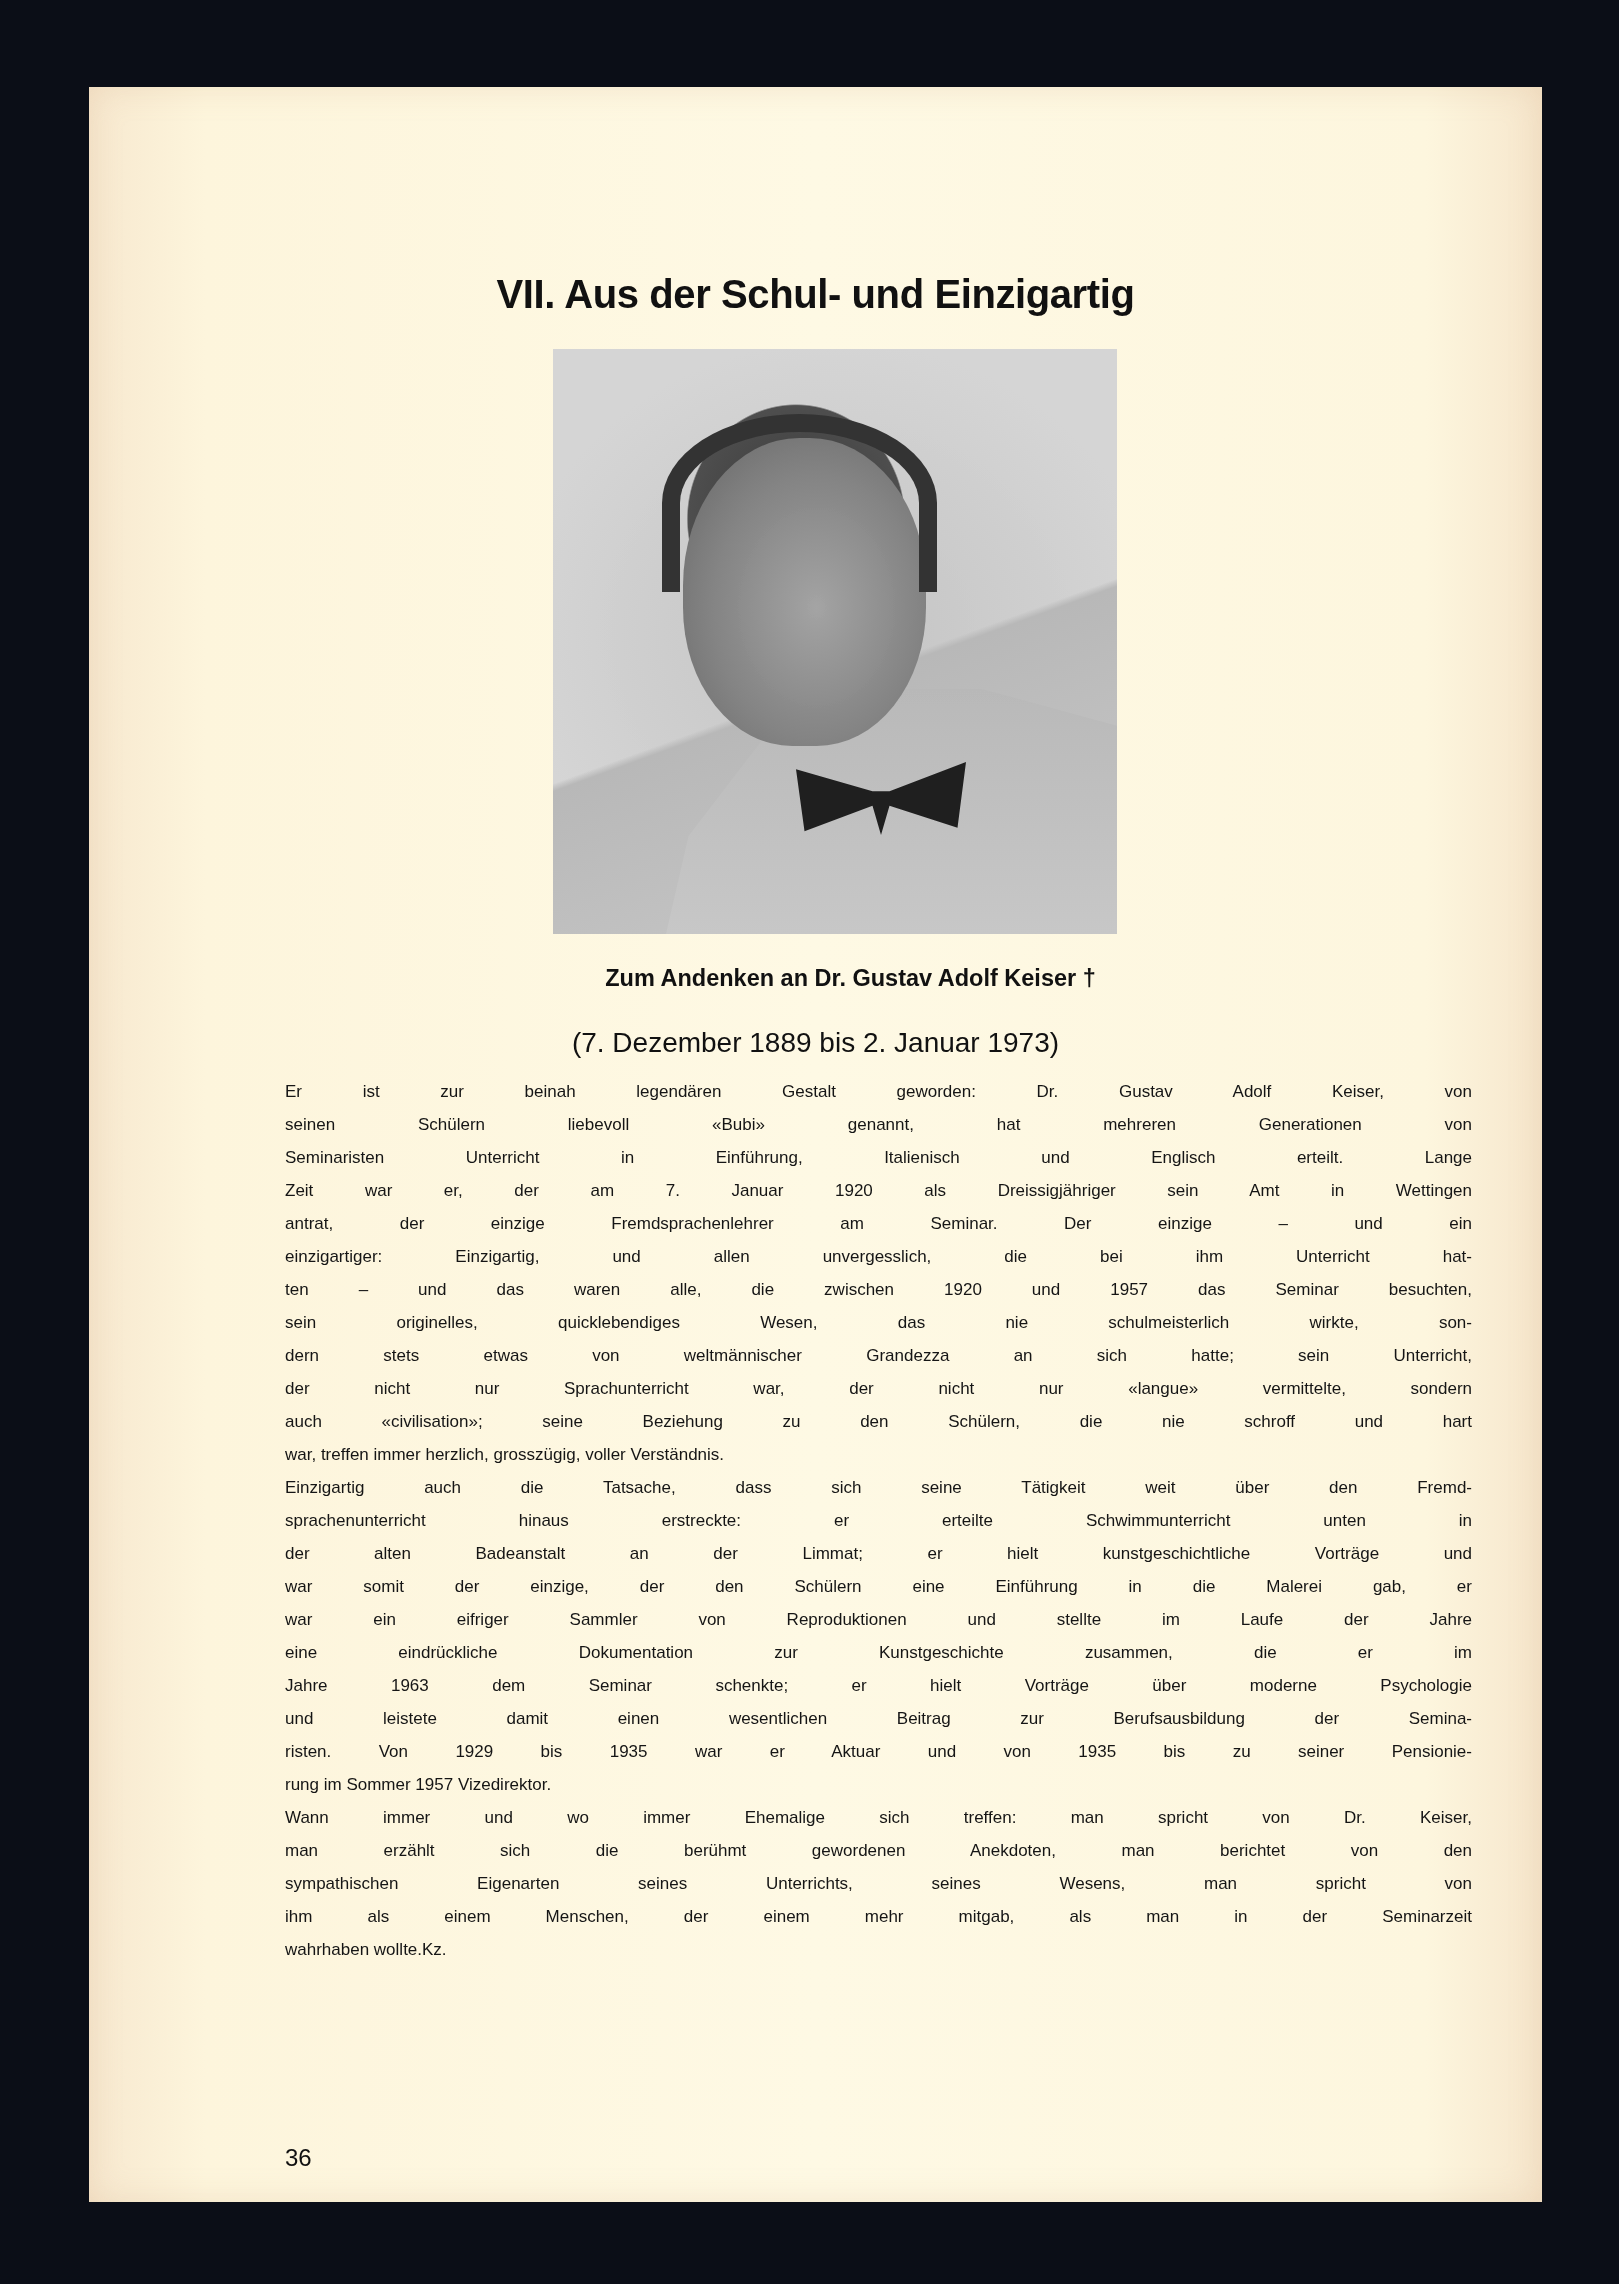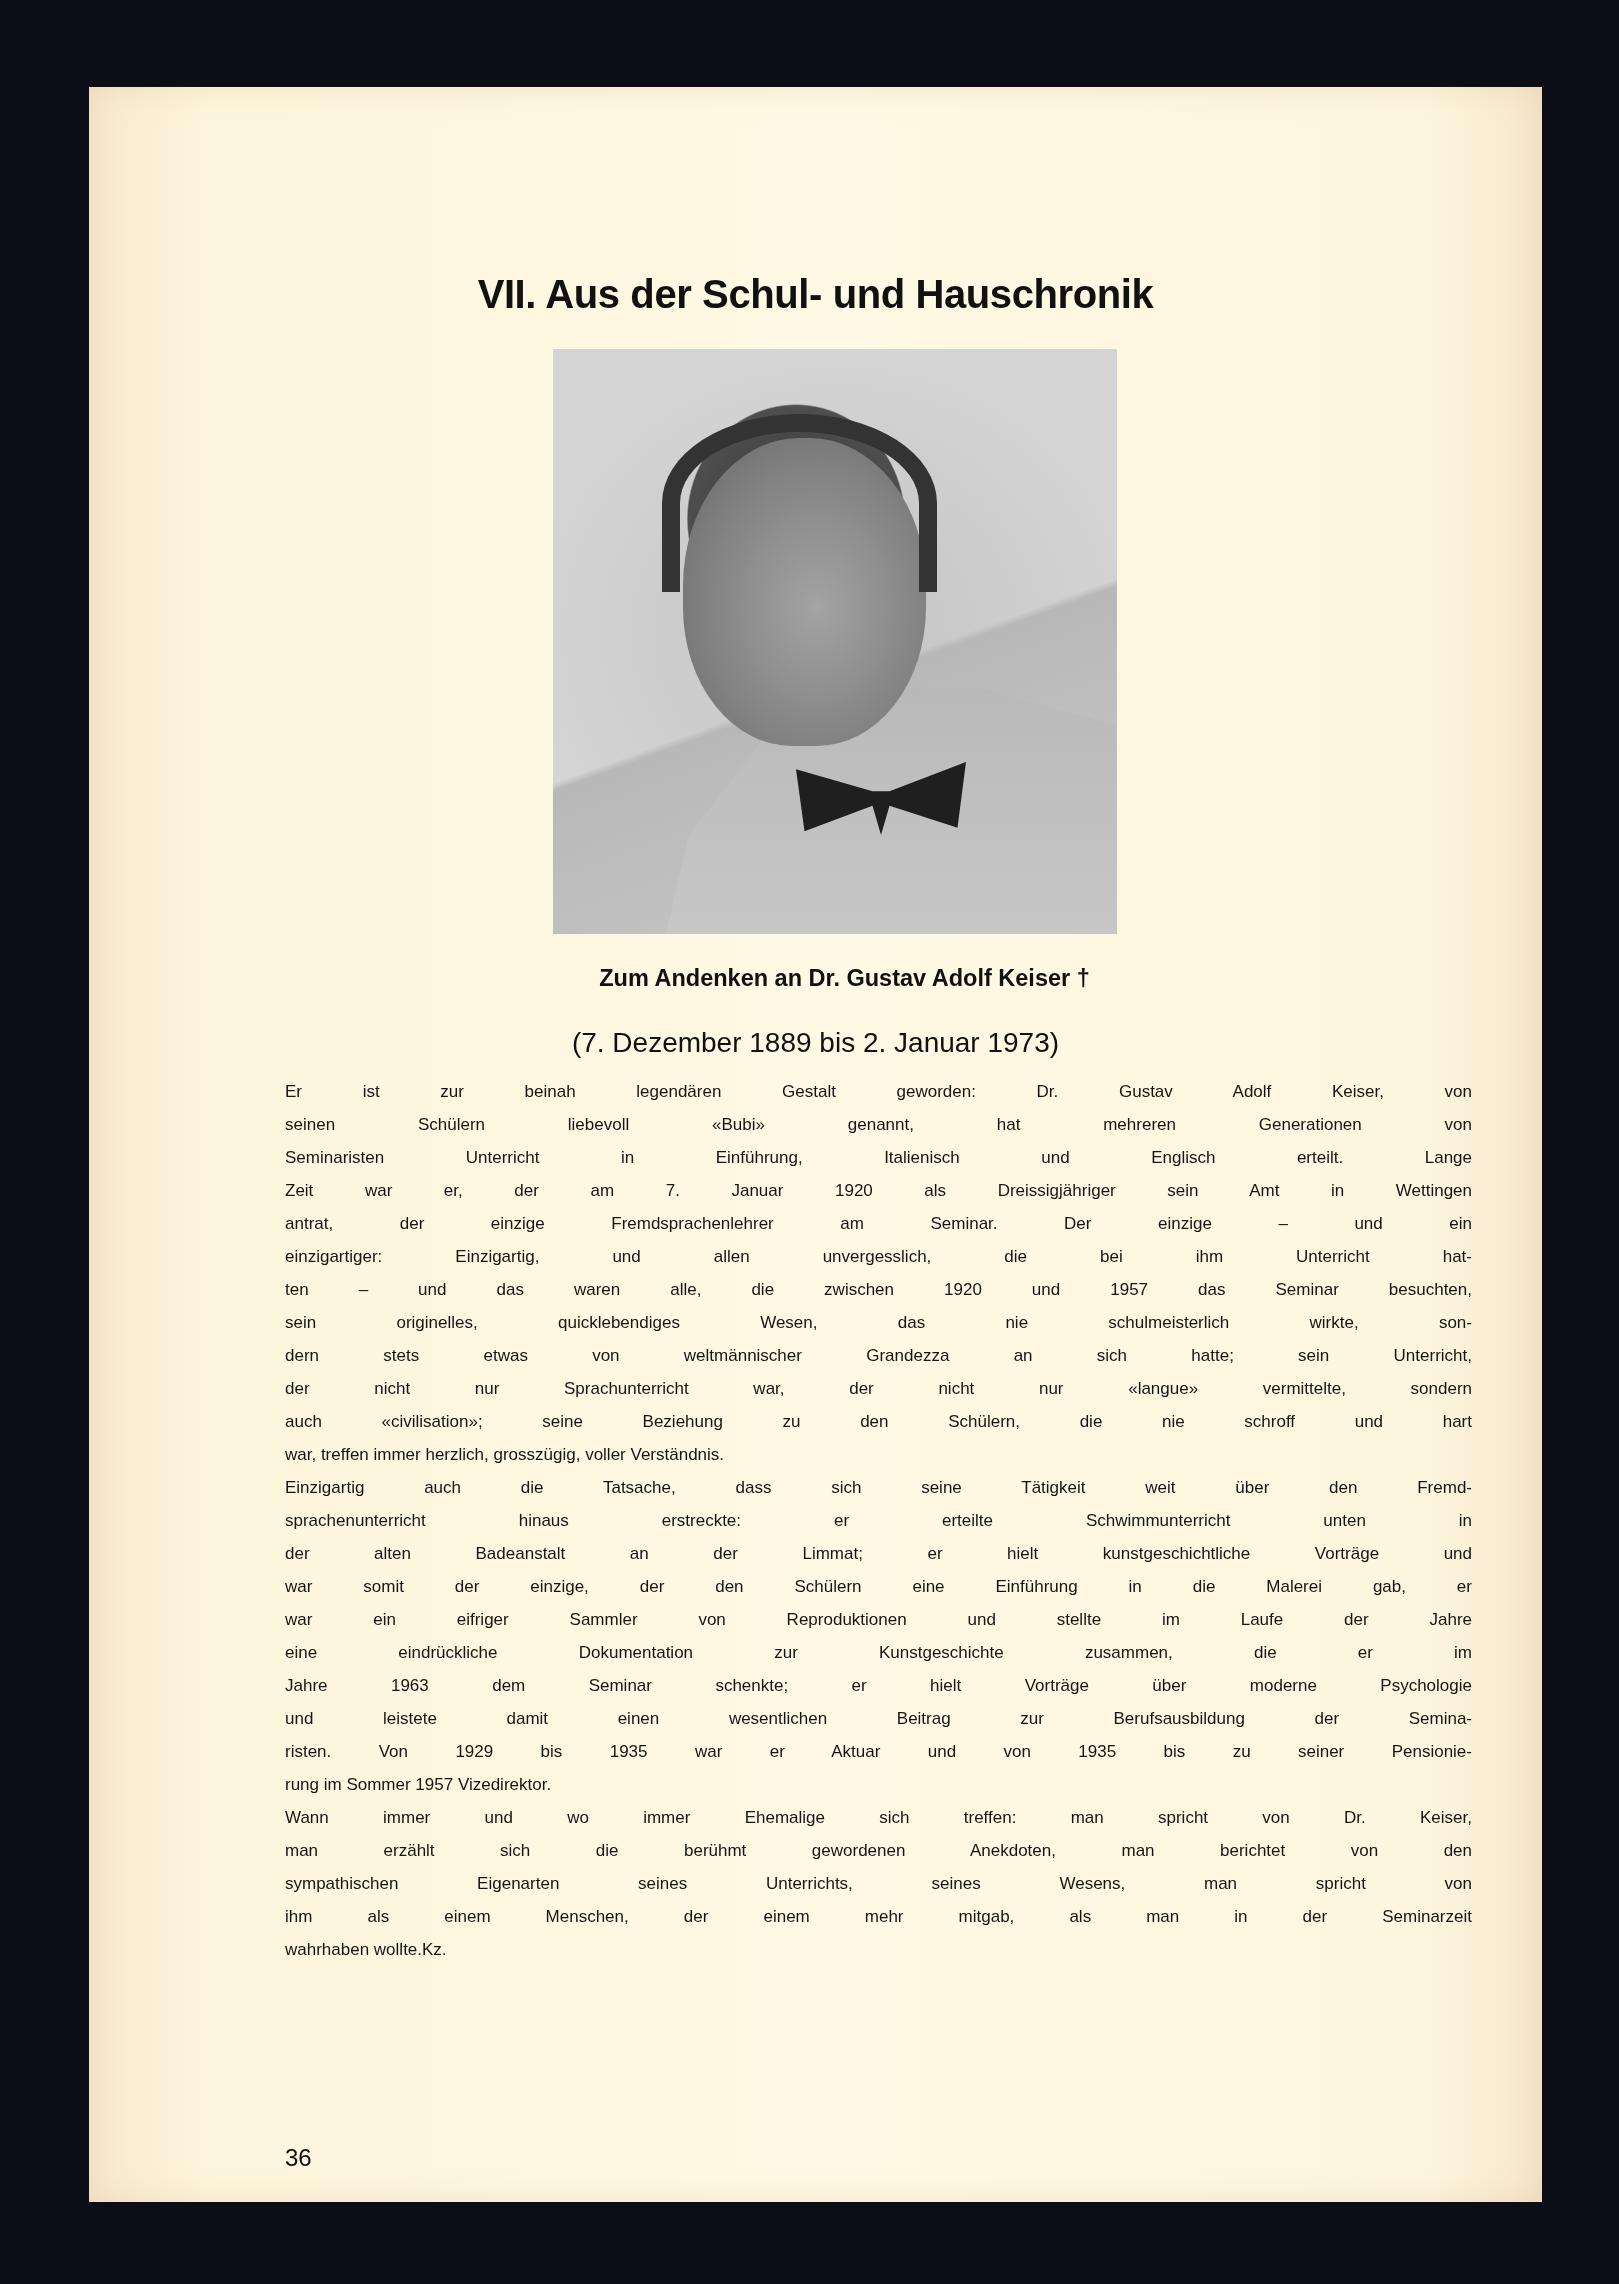--- a/index.html
+++ b/index.html
@@ -59,21 +59,21 @@
     clip-path: polygon(30% 0, 70% 0, 100% 15%, 100% 100%, 0 100%, 5% 60%);
   }
   .photo-tie {
     position: absolute;
     left: 243px; top: 413px; width: 170px; height: 73px;
     background: #262320;
     clip-path: polygon(0 10%, 45% 40%, 55% 40%, 100% 0, 95% 90%, 55% 60%, 50% 100%, 45% 60%, 5% 95%);
   }
   .caption {
     position: absolute;
-    left: 6px; top: 878px; width: 1453px;
+    left: 12px; top: 878px; width: 1453px;
     text-align: center;
     font-size: 23.5px; font-weight: bold;
     color: #111;
     padding-left: 23px;
   }
   .dates {
     position: absolute;
     left: 0; top: 940px; width: 1453px;
     text-align: center;
     font-size: 28px;
@@ -101,21 +101,21 @@
     position: absolute;
     left: 196px; top: 2057px;
     font-size: 24px;
     color: #111;
   }
 </style>
 </head>
 <body>
 
 <div class="page">
-  <div class="title">VII. Aus der Schul- und Hauschronik</div>
+  <div class="title">VII. Aus der Schul- und Einzigartig</div>
 
   <div class="photo" title="Portrait photograph of Dr. Gustav Adolf Keiser wearing a light jacket and dark bow tie">
     <div class="photo-body"></div>
     <div class="photo-face"></div>
     <div class="photo-hair"></div>
     <div class="photo-tie"></div>
   </div>
 
   <div class="caption">Zum Andenken an Dr. Gustav Adolf Keiser †</div>
   <div class="dates">(7. Dezember 1889 bis 2. Januar 1973)</div>

